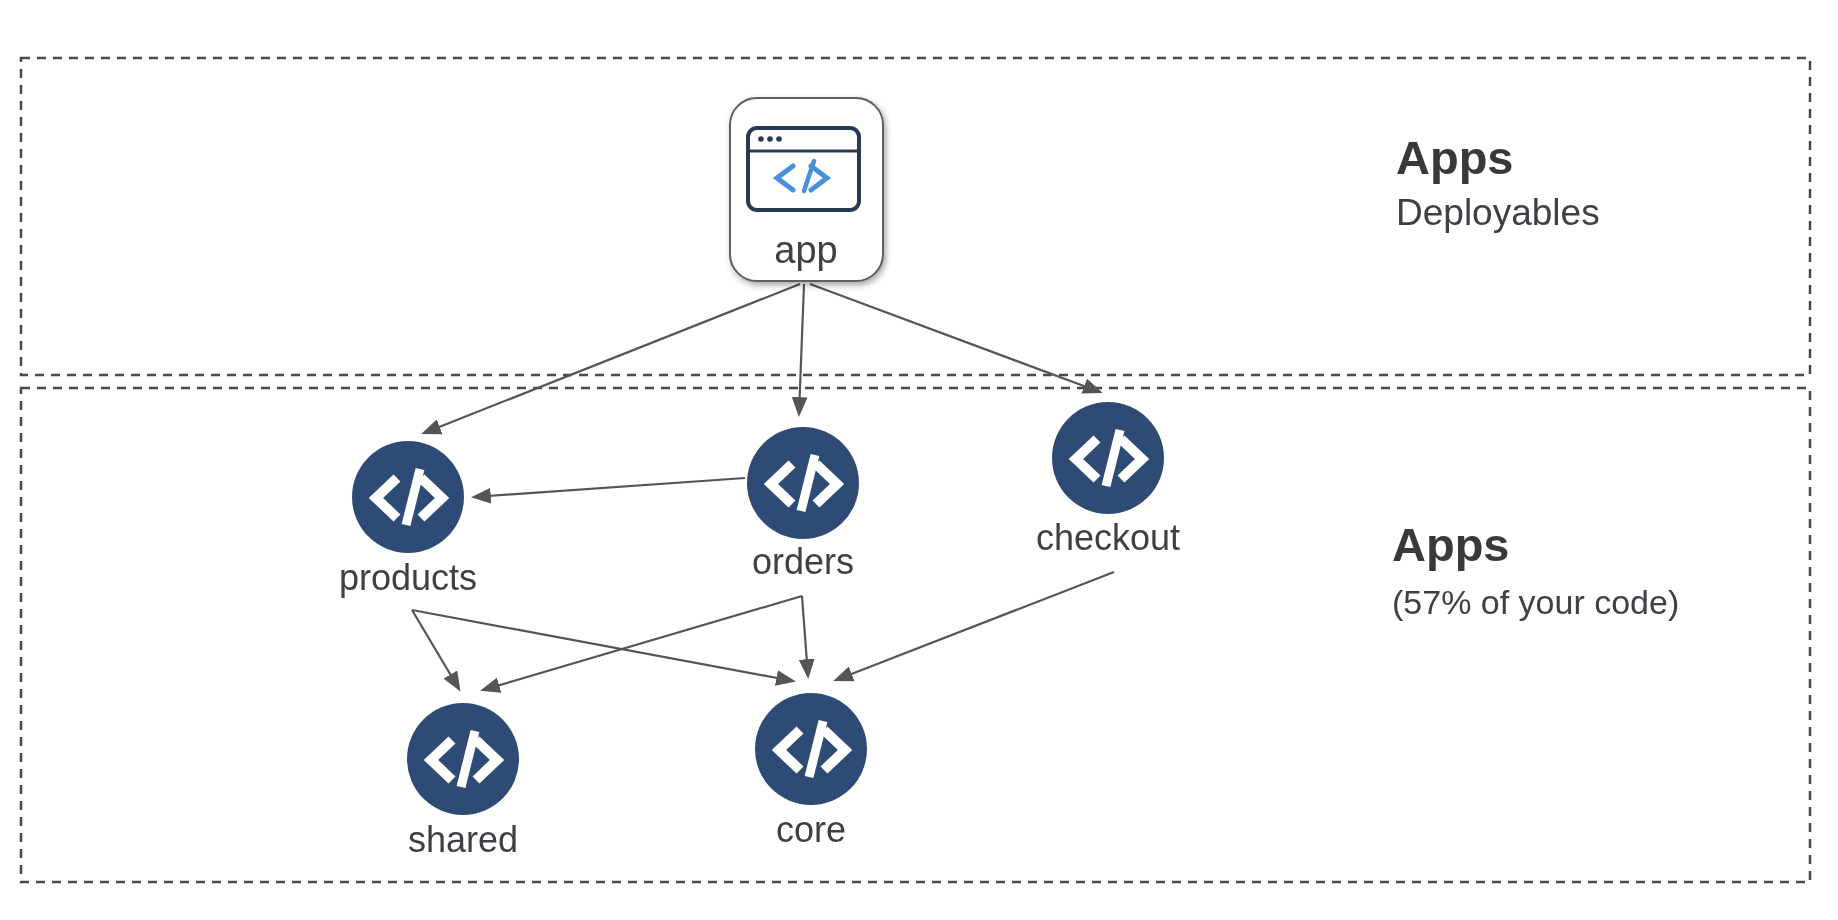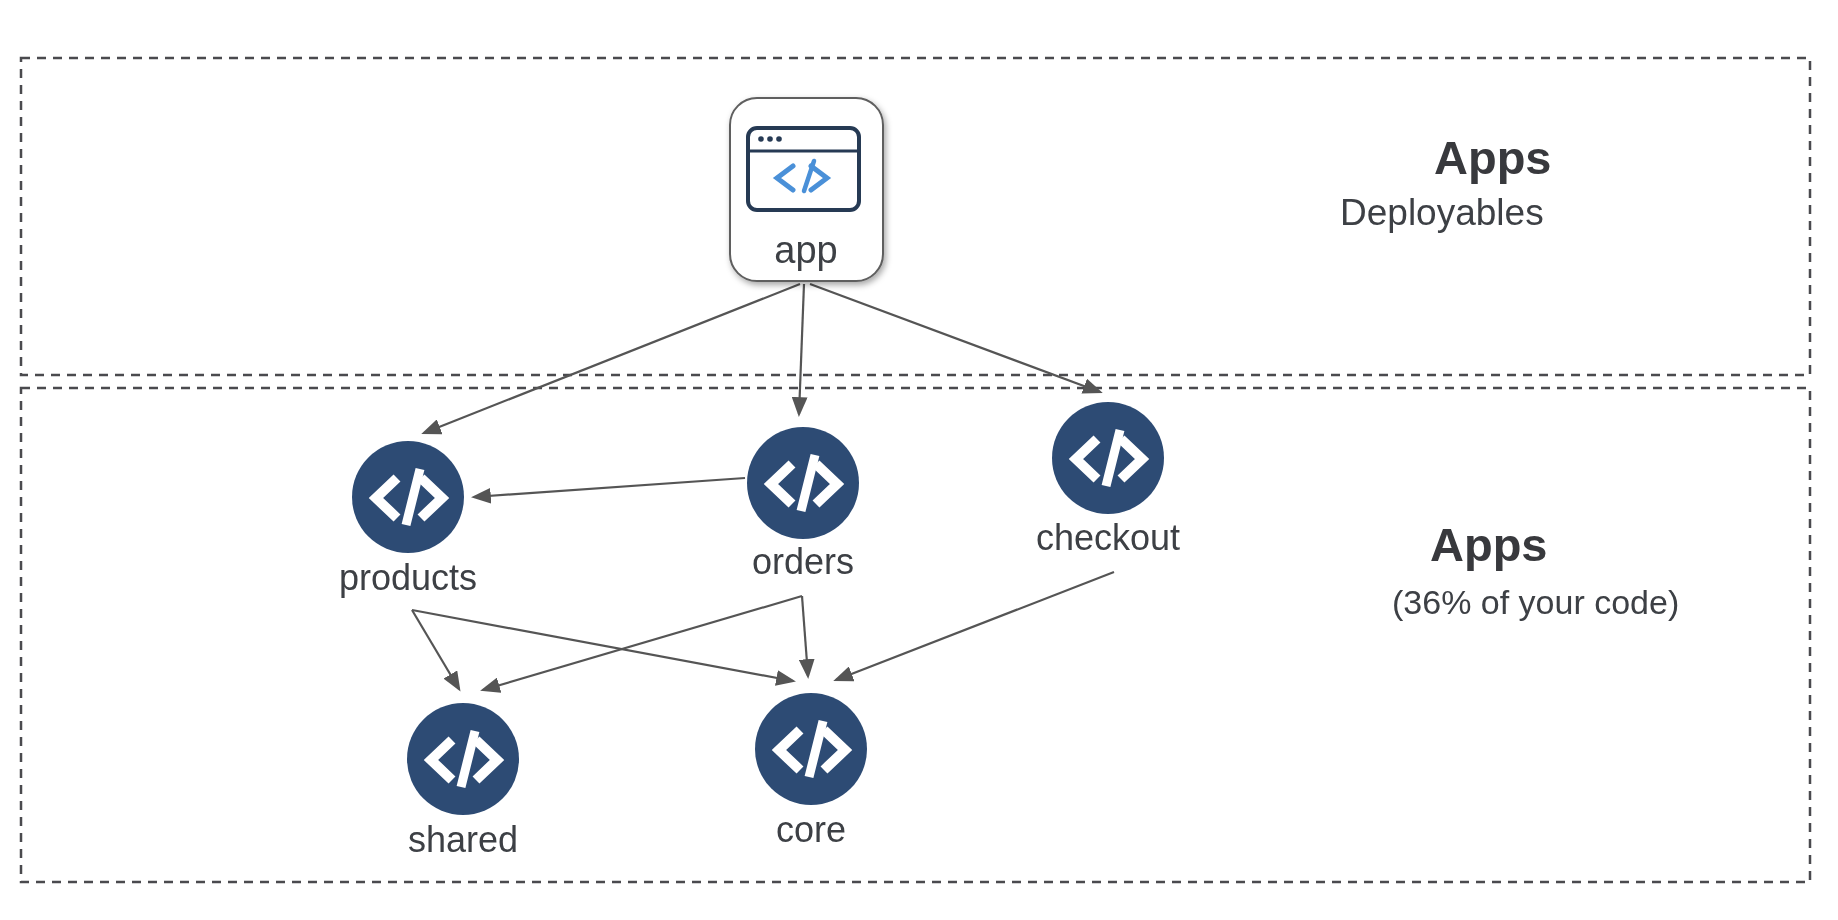--- a/index.html
+++ b/index.html
@@ -17,24 +17,24 @@
   .node-label  { fill:var(--text,#3d4045); font-size:36px; text-anchor:middle;
                  font-family:"Liberation Sans","DejaVu Sans",sans-serif; }
   .app-card    { fill:#ffffff; stroke:var(--card-border,#5f5f5f); stroke-width:2; }
   .app-label   { fill:var(--text,#3d4045); font-size:38px; text-anchor:middle;
                  font-family:"Liberation Sans","DejaVu Sans",sans-serif; }
   .browser-frame { fill:#ffffff; stroke:var(--icon-navy,#263a54); stroke-width:4; }
   .browser-line  { stroke:var(--icon-navy,#263a54); stroke-width:3; }
   .browser-dot   { fill:var(--icon-navy,#263a54); }
 
   .sec-title, .sec-subtitle { position:absolute; white-space:nowrap; color:var(--text,#3d4045); }
-  .sec-title    { font-weight:bold; font-size:47px; color:#38393d;margin-left:38px; }
+  .sec-title    { font-weight:bold; font-size:47px; color:#38393d; }
   .sec-subtitle { font-size:37px; }
   .t-apps-title    { left:1396px; top:130px; }
-  .t-apps-subtitle { left:1340px; top:192px; }
+  .t-apps-subtitle { left:1396px; top:192px; }
   .t-libs-title    { left:1392px; top:517px; }
   .t-libs-subtitle { left:1392px; top:583px; font-size:34px; }
 </style>
 </head>
 <body>
 
 <div class="stage">
   <svg id="diagram-svg" viewBox="0 0 1838 920">
     <defs>
       <marker id="arrowhead" viewBox="0 0 10 8" refX="8.5" refY="4" markerWidth="9" markerHeight="7.2" orient="auto-start-reverse">
@@ -107,14 +107,14 @@
         <line class="browser-line" x1="748" y1="151" x2="859" y2="151"></line>
         <use href="#glyph-code-small" x="804" y="176" class="glyph-blue"></use>
       </g>
       <text class="app-label" x="806" y="263">app</text>
     </g>
   </svg>
 
   <div class="sec-title t-apps-title">Apps</div>
   <div class="sec-subtitle t-apps-subtitle">Deployables</div>
   <div class="sec-title t-libs-title">Apps</div>
-  <div class="sec-subtitle t-libs-subtitle">(36% of your code)</div>
+  <div class="sec-subtitle t-libs-subtitle">(57% of your code)</div>
 </div>
 
 </body></html>

